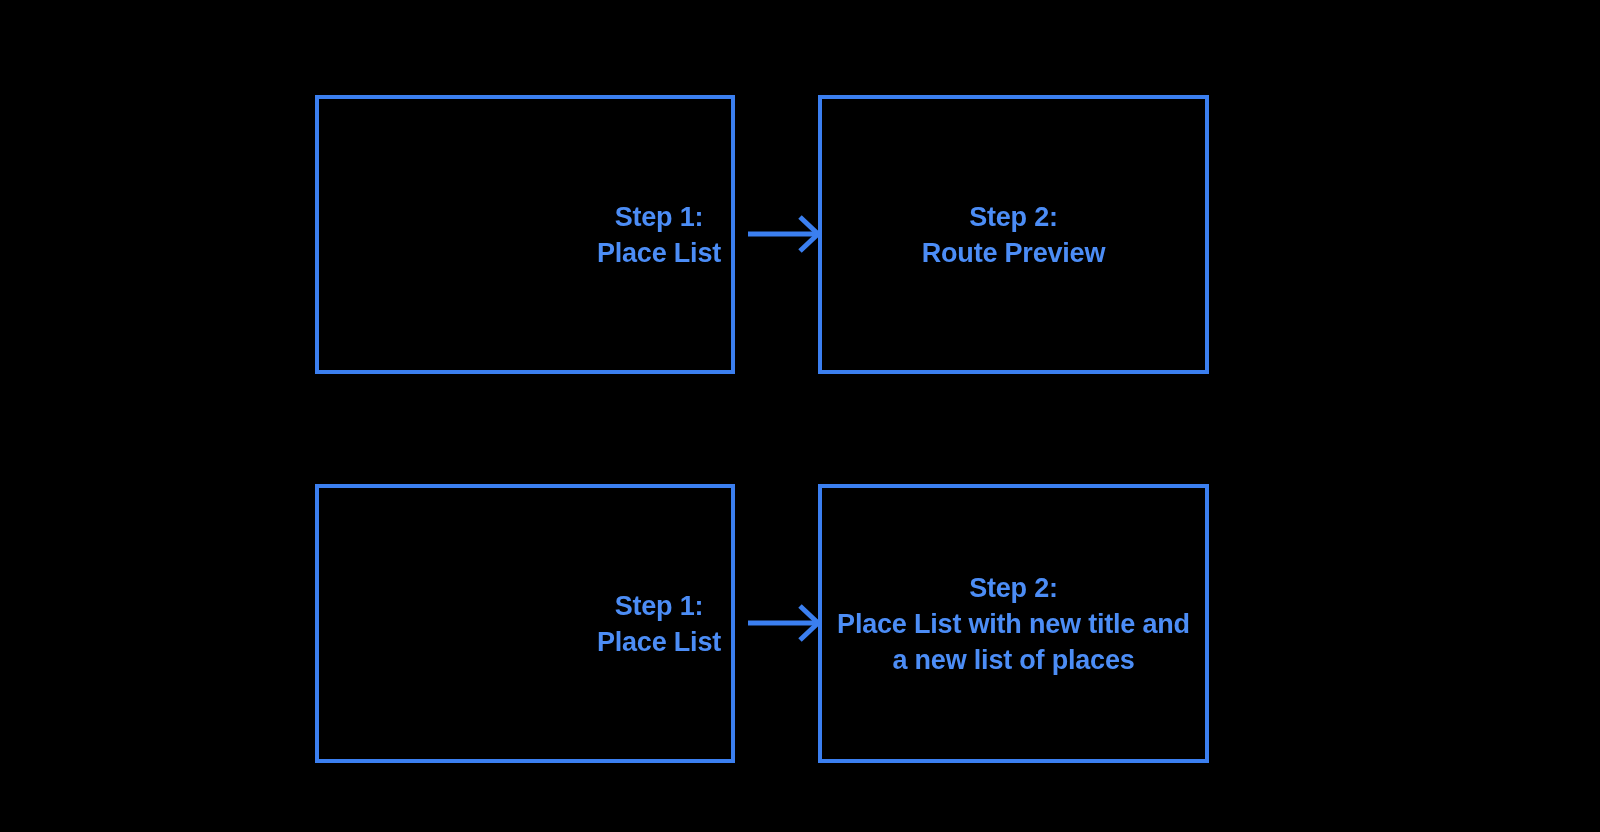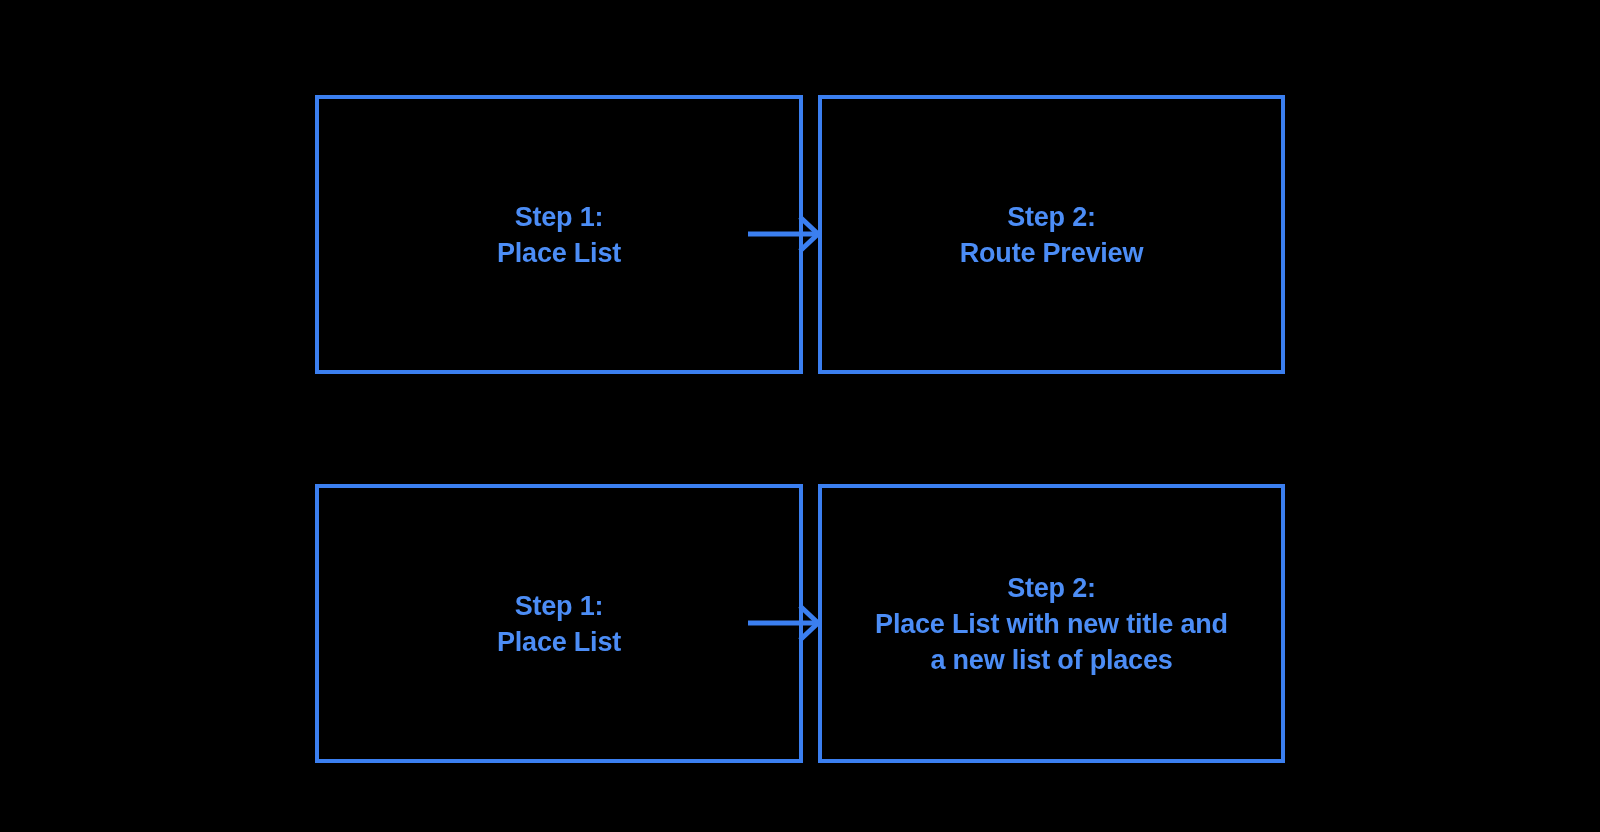--- a/index.html
+++ b/index.html
@@ -39,28 +39,29 @@
     background: #000000;
     display: flex;
     align-items: center;
     justify-content: center;
     text-align: center;
   }
 
   .box-left {
     left: 315px;
     top: 0;
-    width: 488px;
+    width: 420px;
     height: 279px;
+    justify-content: flex-end;
   }
 
   .box-right {
     left: 818px;
     top: 0;
-    width: 467px;
+    width: 391px;
     height: 279px;
   }
 
   .box-label {
     color: #4c8df6;
     font-size: 27px;
     font-weight: bold;
     line-height: 36px;
     letter-spacing: -0.2px;
     white-space: pre-line;

